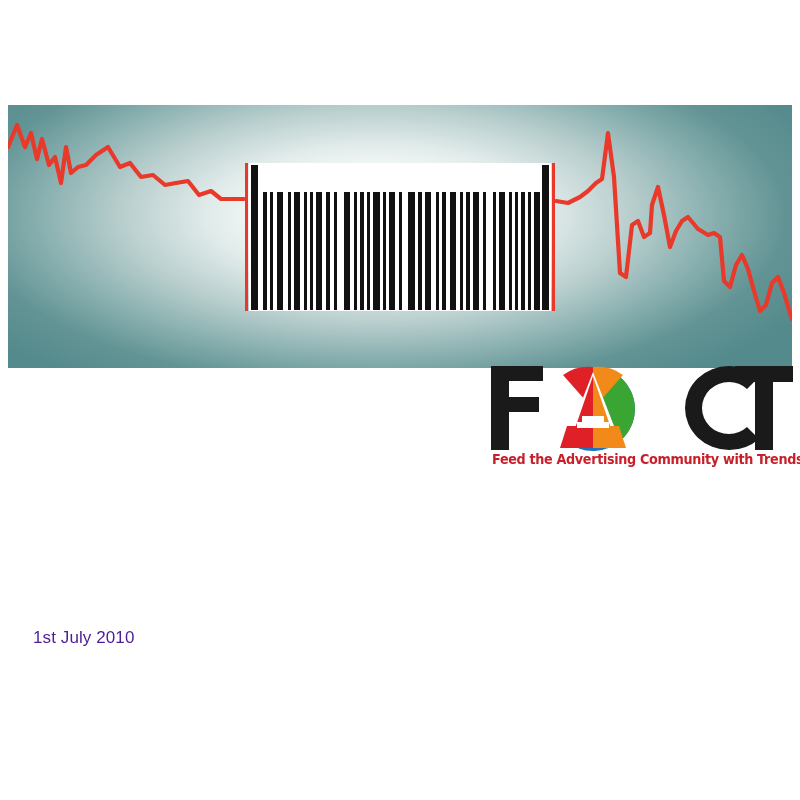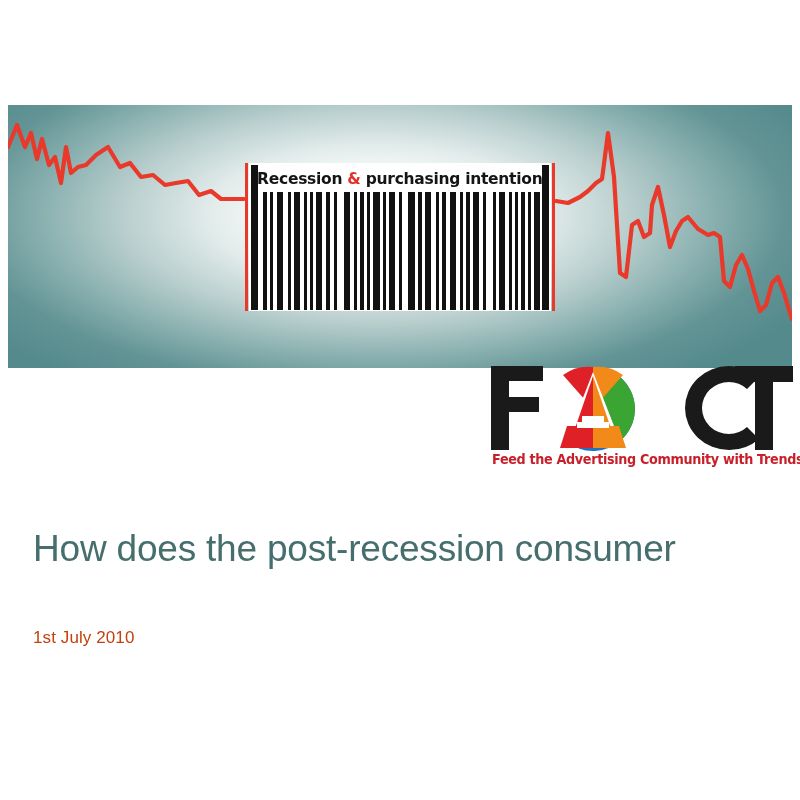--- a/index.html
+++ b/index.html
@@ -155,21 +155,21 @@
     color: #456e6d;
     letter-spacing: -0.2px;
   }
   .title .line { display: block; }
   .date {
     position: absolute;
     left: 33px;
     top: 628px;
     font-family: "Liberation Sans", sans-serif;
     font-size: 17px;
-    color: #c2410c;
+    color: #4c1d95;
     letter-spacing: 0.1px;
   }
 </style>
 </head>
 <body>
 
 <div class="banner">
 
   <svg class="banner-svg" viewBox="0 0 784 263" preserveAspectRatio="none">
 
@@ -185,25 +185,20 @@
               782,208 784,214"></polyline>
   </svg>
 
   <div class="barcode-wrap">
     <div class="barcode-rails">
       <div class="rail left"></div>
       <div class="rail right"></div>
     </div>
 
     <div class="barcode-inner">
-      <div class="barcode-title">
-        <span class="txt">
-          <span>Recession </span><span class="amp">&amp;</span><span> purchasing intention</span>
-        </span>
-      </div>
 
       <div class="edgebar l"></div>
       <div class="edgebar r"></div>
 
       <div class="bars">
         <svg viewBox="0 0 302 118" preserveAspectRatio="none">
           <g fill="#111111">
             <rect x="14" y="0" width="4" height="118"></rect>
             <rect x="21" y="0" width="3" height="118"></rect>
             <rect x="28" y="0" width="6" height="118"></rect>
@@ -287,16 +282,15 @@
 
       <g>
         <path fill="#1a1a1a" d="M247 2 h58 v16 h-20 v68 h-18 v-68 h-20 z" transform="translate(-1 0)"></path>
       </g>
     </svg>
   </div>
   <div class="logo-tagline">Feed the Advertising Community with Trends</div>
 </div>
 
 <div class="title">
-  <span class="line">How does the post-recession consumer</span>
 </div>
 
 <div class="date">1st July 2010</div>
 
 </body></html>

